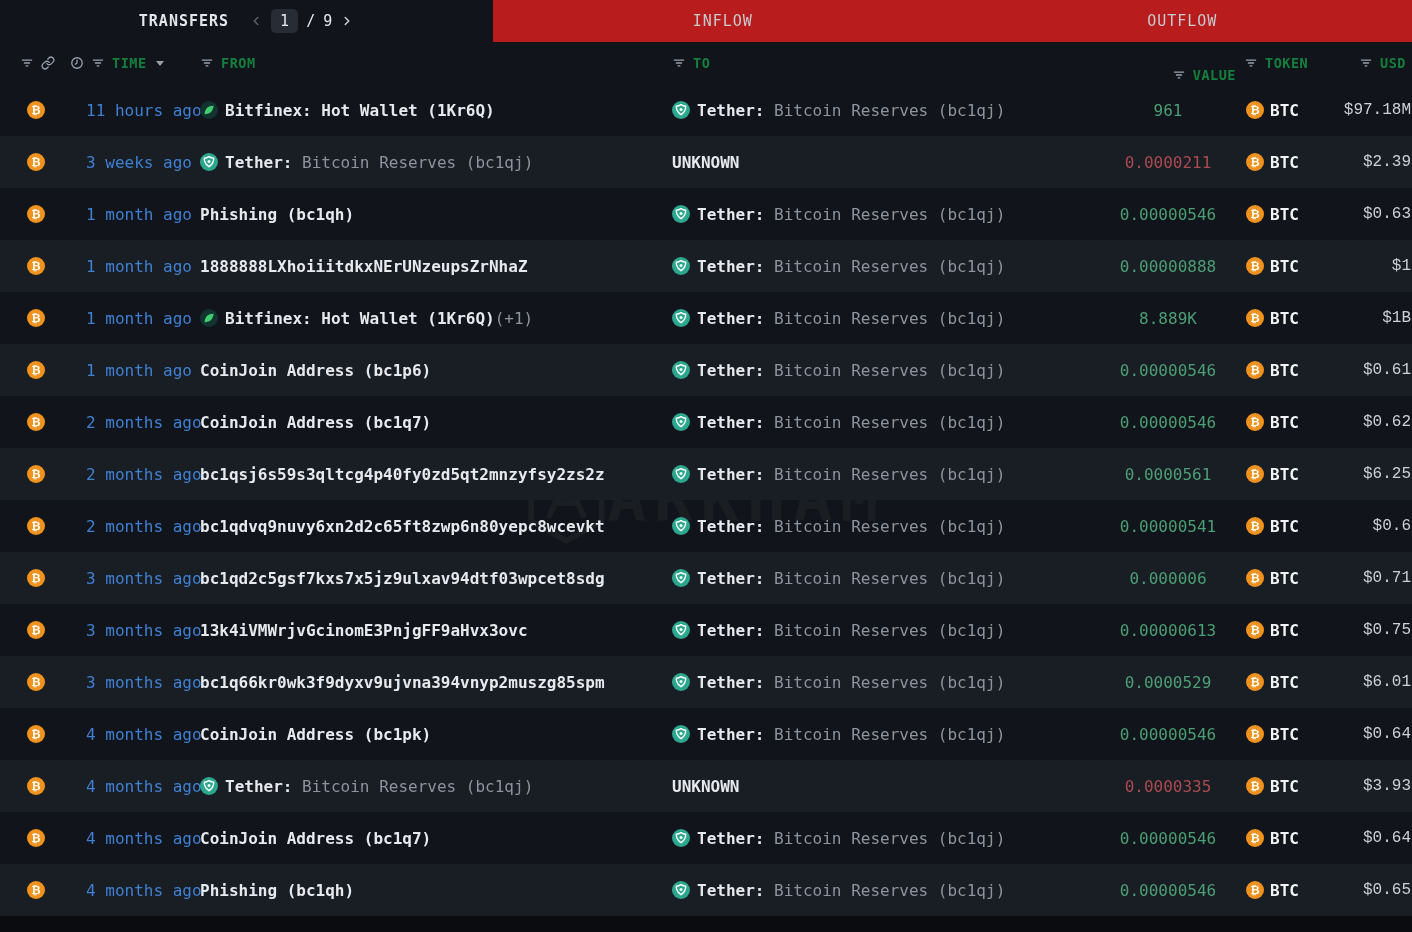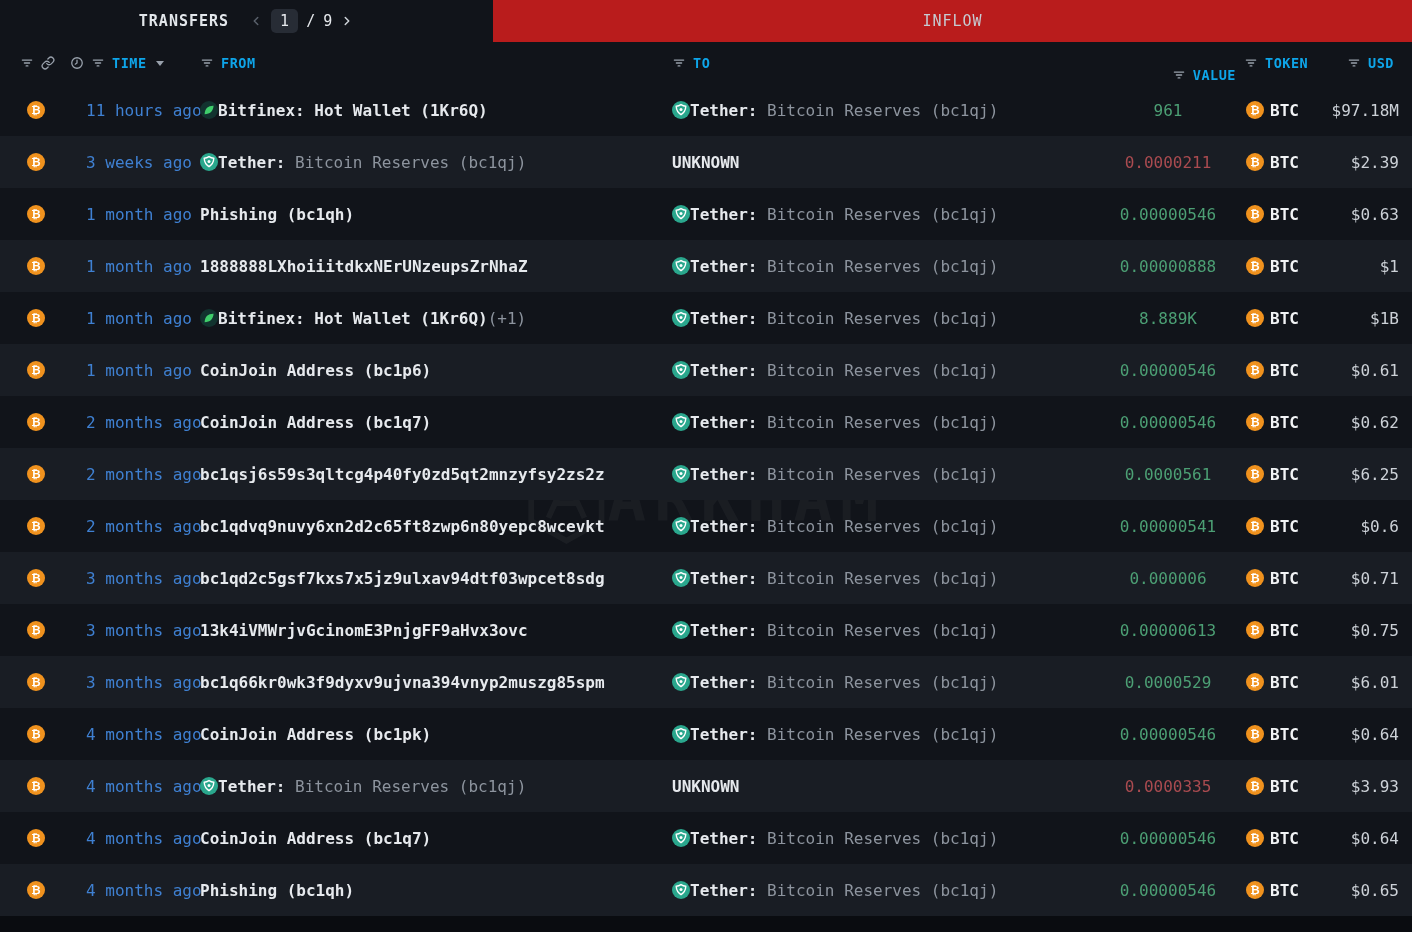--- a/index.html
+++ b/index.html
@@ -29,59 +29,59 @@
   .tab-flow {
     flex:1; display:flex; align-items:center; justify-content:center;
     color:#c6cbd2; font-size:15px; letter-spacing:1px; cursor:pointer;
   }
   
   .grid {
     display:grid;
     grid-template-columns:62px 134px 472px 432px 136px 79px 1fr;
     align-items:center;
   }
-  .thead { height:42px; color:#0ea5e9; font-size:13.5px; font-weight:700; letter-spacing:.5px; }
+  .thead { height:42px; color:#15803d; font-size:13.5px; font-weight:700; letter-spacing:.5px; }
   .thead .h-cell { display:flex; align-items:center; gap:7px; }
   .h-sorticons { padding-left:20px; gap:11px; }
   .h-time { padding-left:8px; }
   .h-from,.h-to { padding-left:4px; }
   .h-value { justify-content:flex-end;margin-top:24px; }
   .h-token { padding-left:8px; }
-  .h-usd { justify-content:flex-end; padding-right:18px; }
+  .h-usd { justify-content:flex-end; padding-right:6px; }
   .icon14 { width:14px; height:14px; color:#99a1ac; }
   .icon14 svg { width:14px; height:14px; display:block; stroke:#99a1ac; }
   .caret-down {
     width:0; height:0; border-left:4.5px solid transparent;
     border-right:4.5px solid transparent; border-top:5.5px solid #99a1ac;
     display:inline-block; margin-left:2px;
   }
   
   .tbody { position:relative; z-index:1; }
   .row { height:52px; cursor:pointer; }
   .row.alt { background:#191d24; }
   .cell { display:flex; align-items:center; font-size:16px; white-space:pre; }
   .c-badge { justify-content:center; padding-left:10px; }
   .btc-badge {
     width:18px; height:18px; border-radius:50%; background:#f0921e;
     color:#fff; display:flex; align-items:center; justify-content:center;
     font-size:11.5px; font-weight:700; font-family:"DejaVu Sans",sans-serif;
     flex:0 0 18px;
   }
   .c-time { padding-left:8px; color:#3f80d2;margin-left:16px; }
-  .c-from,.c-to { padding-left:4px; overflow:hidden; }
+  .c-from,.c-to { padding-left:4px; gap:7px; overflow:hidden; }
   .entity-icon { width:18px; height:18px; flex:0 0 18px; }
   .entity-icon svg { width:18px; height:18px; display:block; }
   .ent-label { color:#e6e9ed; font-weight:700; }
   .ent-sub { color:#8d949e; font-weight:400; }
   .c-value { justify-content:center; }
   .c-value .green { color:#4c9f74; }
   .c-value .red { color:#aa4b50; }
   .c-token { padding-left:10px; gap:6px; }
   .token-label { color:#f2f4f6; font-weight:700; }
-  .c-usd { justify-content:flex-end; padding-right:13px; color:#ccd1d7; }
+  .c-usd { justify-content:flex-end; padding-right:1px; color:#ccd1d7;font-family:Liberation Mono, monospace; }
   
   .watermark {
     position:absolute; top:454px; left:50%; transform:translateX(-50%);
     display:flex; align-items:center; z-index:0; pointer-events:none;
   }
   .watermark svg { width:82px; height:90px; }
   .watermark-text {
     font-size:64px; font-weight:700; letter-spacing:8px;
     color:rgba(255,255,255,0.04);
   }
@@ -107,20 +107,21 @@
       <span class="pg-total">9</span>
       <span class="pg-chevron next">
         <svg width="14" height="14" viewBox="0 0 24 24" fill="none" stroke-width="2.5" stroke-linecap="round" stroke-linejoin="round">
             <path d="M9 6l6 6-6 6"></path>
           </svg>
       </span>
     </div>
   </div>
   <div class="topbar-right">
     <div class="tab-flow">INFLOW</div>
+    <div class="tab-flow">OUTFLOW</div>
   </div>
 </div>
 
 <div class="thead grid">
   <div class="h-cell h-sorticons">
     <span class="icon14">
       <svg viewBox="0 0 24 24" fill="none" stroke-width="2.2" stroke-linecap="round">
           <path d="M4 7h16M7.5 12h9M10.5 17h3"></path>
         </svg>
     </span>

